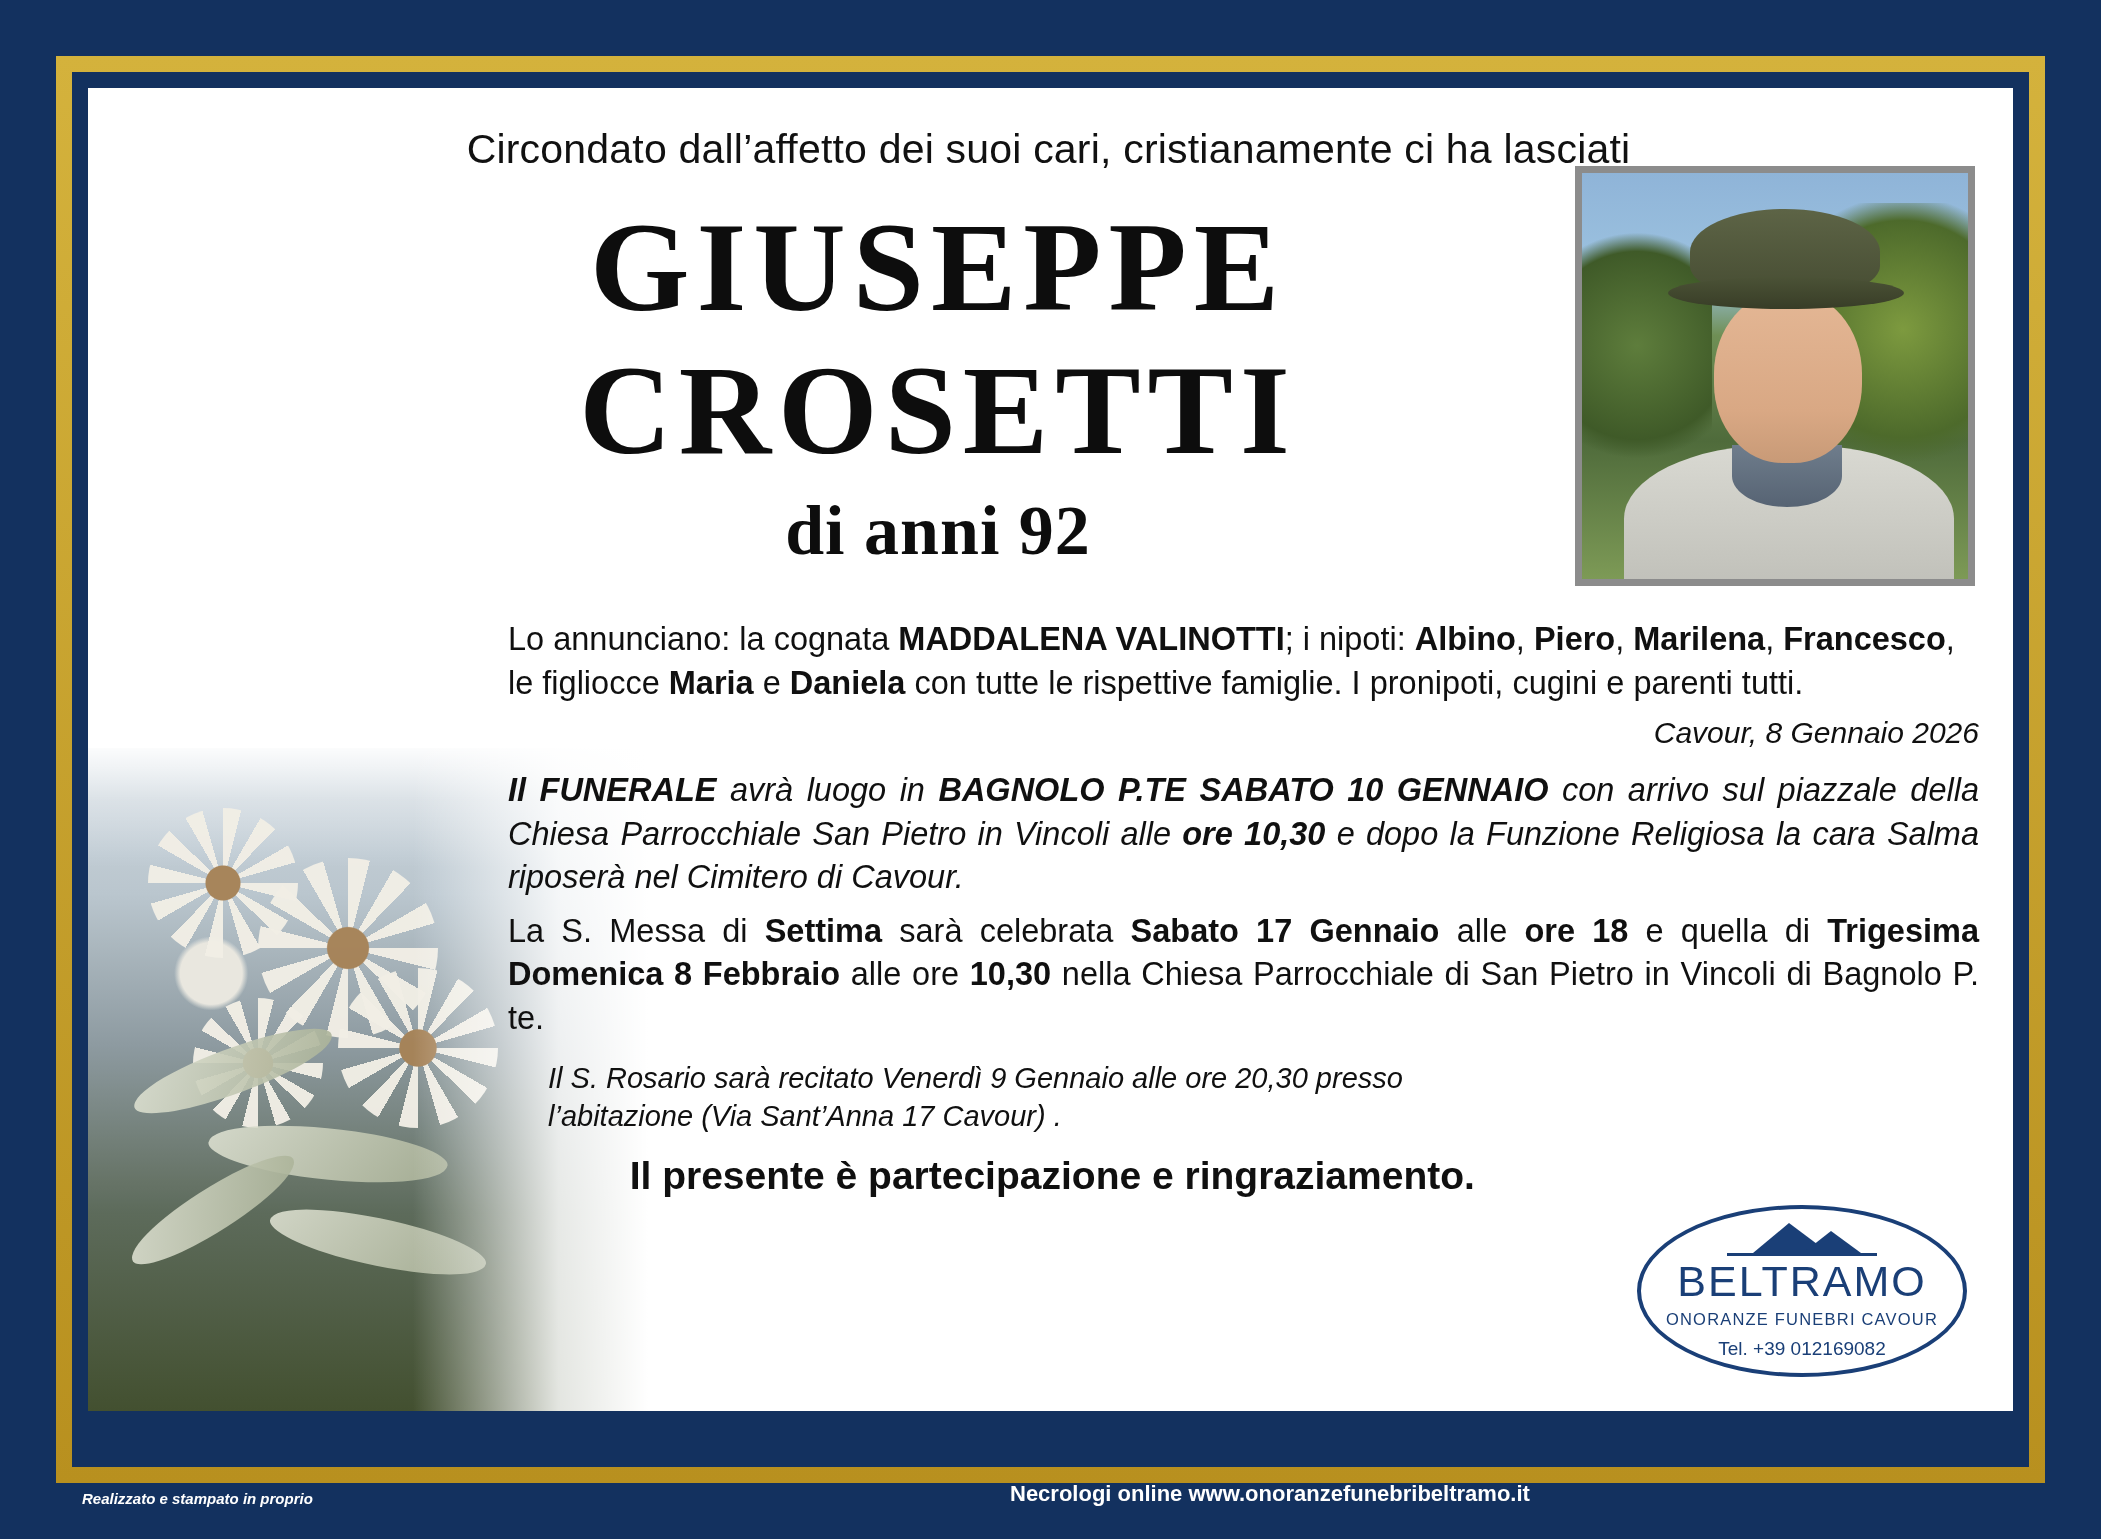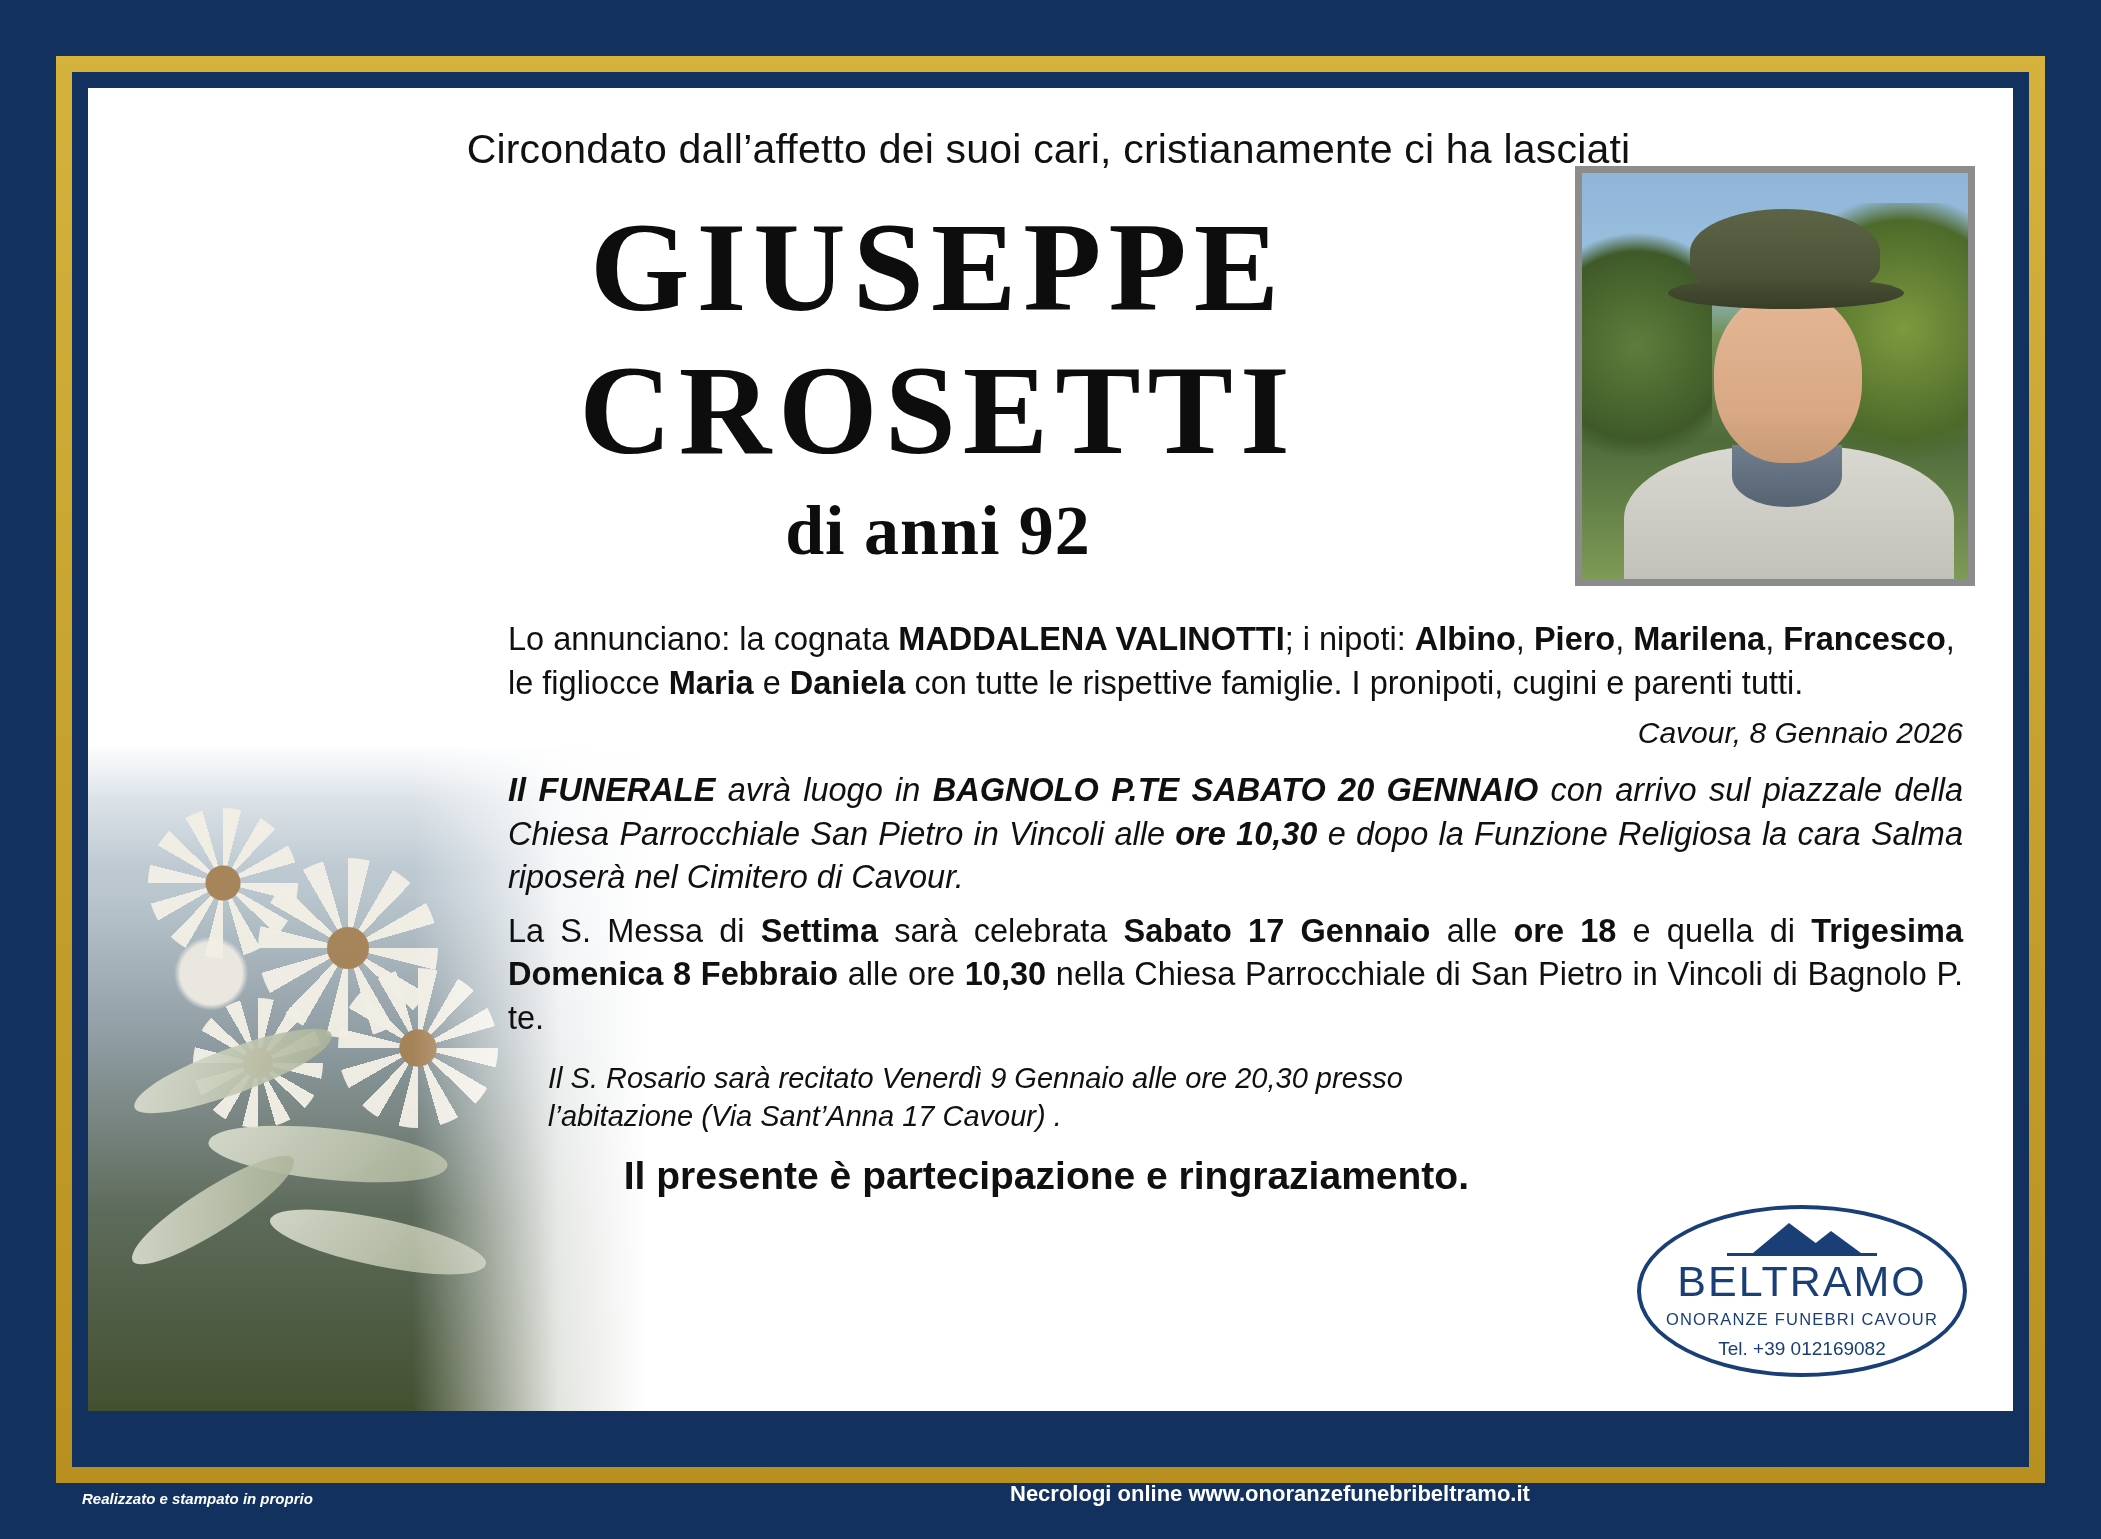--- a/index.html
+++ b/index.html
@@ -153,21 +153,21 @@
   }
   .portrait .collar {
     position: absolute; left: 150px; top: 272px; width: 110px; height: 62px;
     background: linear-gradient(180deg,#6f7d8c 0%, #566373 100%);
     border-radius: 0 0 50% 50%;
   }
 
   
   .body-text {
     position: absolute;
-    left: 420px; right: 50px; top: 530px;
+    left: 420px; right: 34px; top: 530px;
     font-size: 32.5px;
     line-height: 1.34;
     color: #101010;
   }
   .p-announce { text-align: left; }
   .p-place {
     text-align: right;
     font-style: italic;
     font-size: 30px;
     margin-top: 8px;
@@ -291,21 +291,21 @@
       <div class="hat"></div>
       <div class="brim"></div>
     </div>
 
     <div class="body-text">
 
       <p class="p-announce"><span>Lo annunciano: la cognata </span><b>MADDALENA VALINOTTI</b><span>; i nipoti: </span><b>Albino</b><span>, </span><b>Piero</b><span>, </span><b>Marilena</b><span>, </span><b>Francesco</b><span>, le figliocce </span><b>Maria</b><span> e </span><b>Daniela</b><span> con tutte le rispettive famiglie. I pronipoti, cugini e parenti tutti.</span></p>
 
       <p class="p-place">Cavour, 8 Gennaio 2026</p>
 
-      <p class="p-funeral"><b>Il FUNERALE</b><span> avrà luogo in </span><b>BAGNOLO P.TE SABATO 20 GENNAIO</b><span> con arrivo sul piazzale della Chiesa Parrocchiale San Pietro in Vincoli alle </span><b>ore 10,30</b><span> e dopo la Funzione Religiosa la cara Salma riposerà nel Cimitero di Cavour.</span></p>
+      <p class="p-funeral"><b>Il FUNERALE</b><span> avrà luogo in </span><b>BAGNOLO P.TE SABATO 10 GENNAIO</b><span> con arrivo sul piazzale della Chiesa Parrocchiale San Pietro in Vincoli alle </span><b>ore 10,30</b><span> e dopo la Funzione Religiosa la cara Salma riposerà nel Cimitero di Cavour.</span></p>
 
       <p class="p-masses"><span>La S. Messa di </span><b>Settima</b><span> sarà celebrata </span><b>Sabato 17 Gennaio</b><span> alle </span><b>ore 18</b><span> e quella di </span><b>Trigesima Domenica 8 Febbraio</b><span> alle ore </span><b>10,30</b><span> nella Chiesa Parrocchiale di San Pietro in Vincoli di Bagnolo P. te.</span></p>
 
       <p class="p-rosario">Il S. Rosario sarà recitato Venerdì 9 Gennaio alle ore 20,30 presso l’abitazione (Via Sant’Anna 17 Cavour) .</p>
 
       <p class="p-closing">Il presente è partecipazione e ringraziamento.</p>
     </div>
 
     <div class="logo">
       <div class="mountain"></div>

